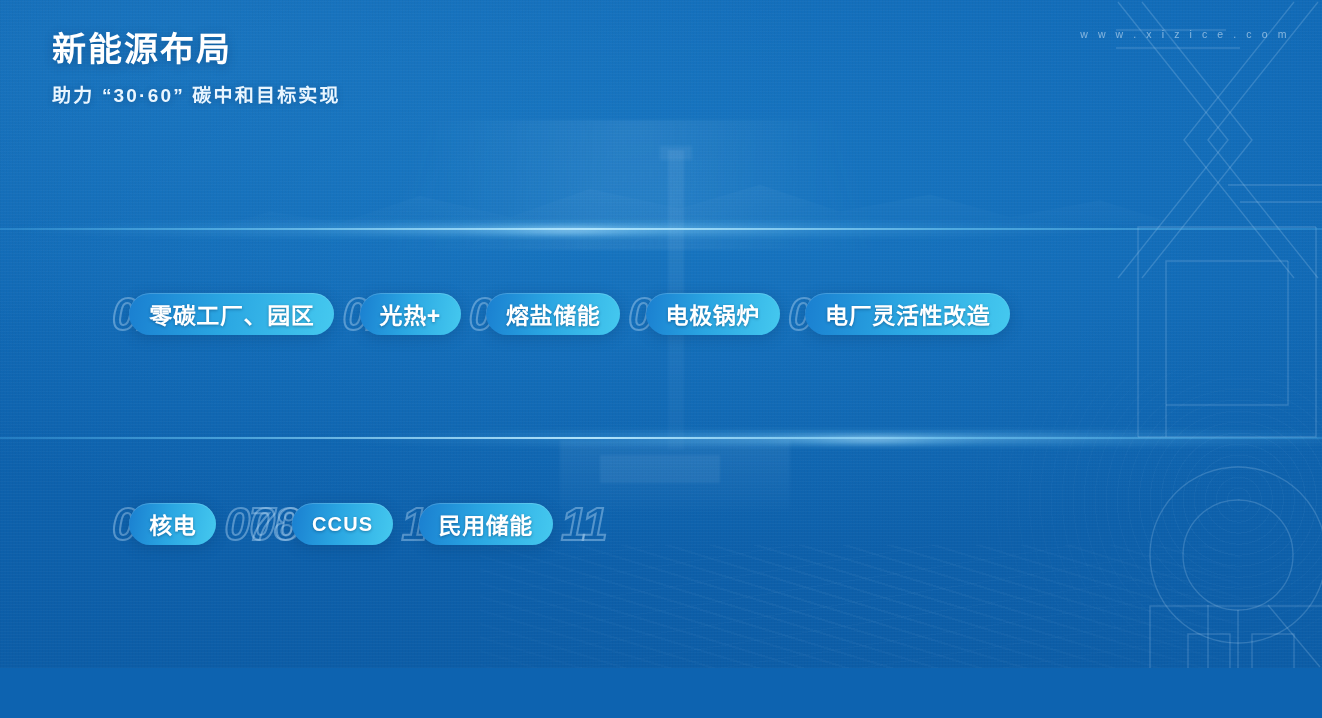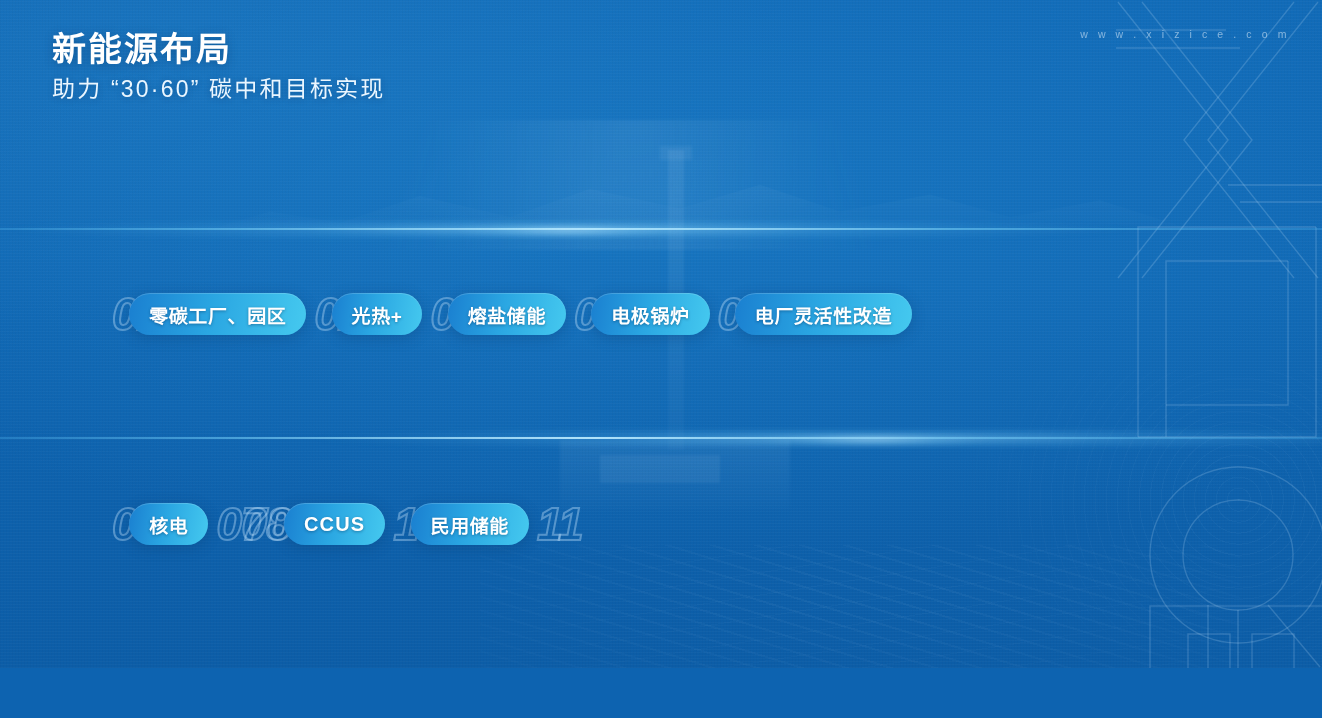--- a/index.html
+++ b/index.html
@@ -102,22 +102,22 @@
   }
 
   
   .header{ position:absolute; left:52px; top:28px; }
   .title{
     font-size:34px; font-weight:700; color:#ffffff;
     letter-spacing:2px; line-height:1.24;
     text-shadow:0 2px 10px rgba(2,40,80,.35);
   }
   .subtitle{
-    margin-top:0;
-    font-size:23px; font-weight:400; color:#eaf6ff;
+    margin-top:10px;
+    font-size:19px; font-weight:700; color:#eaf6ff;
     letter-spacing:2.2px;
     text-shadow:0 1px 6px rgba(2,40,80,.30);
   }
 
   
   .watermark{
     position:absolute; right:32px; top:28px;
     font-size:10.5px; letter-spacing:3.6px;
     color:rgba(226,240,253,.55);
     font-family:"Liberation Sans","DejaVu Sans",sans-serif;
@@ -179,21 +179,21 @@
     font-family:"Liberation Sans","DejaVu Sans",sans-serif;
   }
 
   .pill{
     position:relative; z-index:2;
     display:inline-flex; align-items:center; justify-content:center;
     height:42px;
     padding:0 20px;
     border-radius:21px;
     color:#ffffff;
-    font-size:19px; font-weight:700;
+    font-size:23px; font-weight:700;
     letter-spacing:.6px;
     white-space:nowrap;
     background:linear-gradient(100deg,#1a7fd0 0%, #2aa6e2 46%, #45c9ef 100%);
     box-shadow:0 3px 14px rgba(9,60,110,.30),
                inset 0 1px 0 rgba(255,255,255,.16);
     text-shadow:0 1px 3px rgba(4,48,92,.45);
   }
   .pill.latin{ letter-spacing:1.2px; font-size:20px; }
 </style>
 </head>

